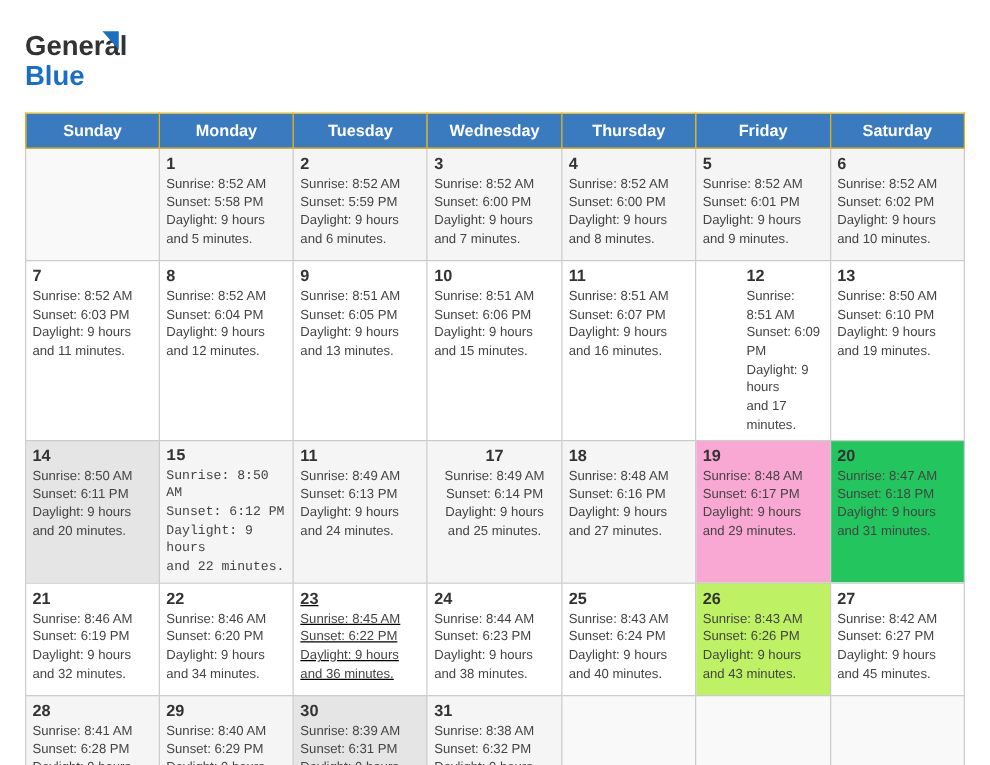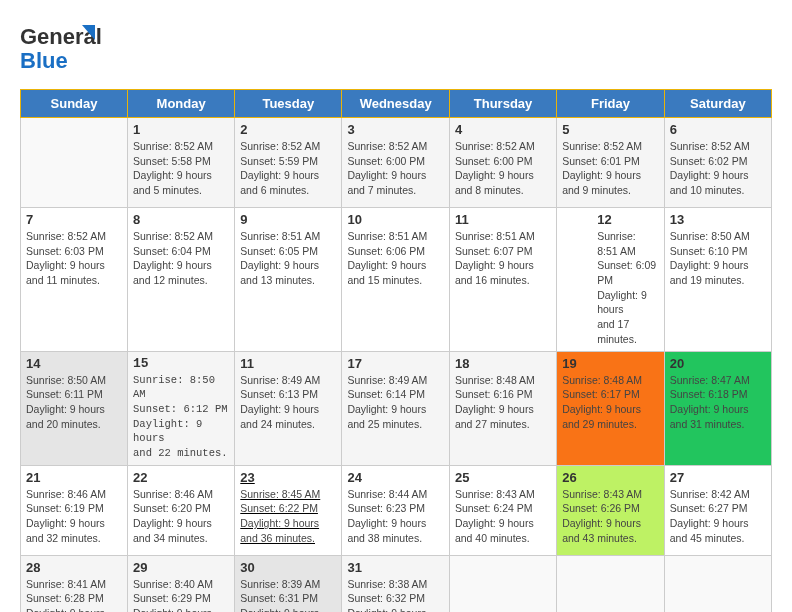--- a/index.html
+++ b/index.html
@@ -210,35 +210,35 @@
 Daylight: 9 hours
 and 22 minutes.</div>
         </td>
         <td style="background: rgb(245, 245, 245);">
           <span class="day-num">11</span>
           <div class="day-info" style="white-space: pre-line;">Sunrise: 8:49 AM
 Sunset: 6:13 PM
 Daylight: 9 hours
 and 24 minutes.</div>
         </td>
-        <td style="background: rgb(245, 245, 245);">
+        <td style="background: rgb(245, 245, 245); text-align: center;">
           <span class="day-num">17</span>
           <div class="day-info" style="white-space: pre-line;">Sunrise: 8:49 AM
 Sunset: 6:14 PM
 Daylight: 9 hours
 and 25 minutes.</div>
         </td>
         <td style="background: rgb(245, 245, 245);">
           <span class="day-num">18</span>
           <div class="day-info" style="white-space: pre-line;">Sunrise: 8:48 AM
 Sunset: 6:16 PM
 Daylight: 9 hours
 and 27 minutes.</div>
         </td>
-        <td style="background: #f97316;">
+        <td style="background: #f9a8d4;">
           <span class="day-num">19</span>
           <div class="day-info" style="white-space: pre-line;">Sunrise: 8:48 AM
 Sunset: 6:17 PM
 Daylight: 9 hours
 and 29 minutes.</div>
         </td>
         <td style="background: #22c55e;">
           <span class="day-num">20</span>
           <div class="day-info" style="white-space: pre-line;">Sunrise: 8:47 AM
 Sunset: 6:18 PM

